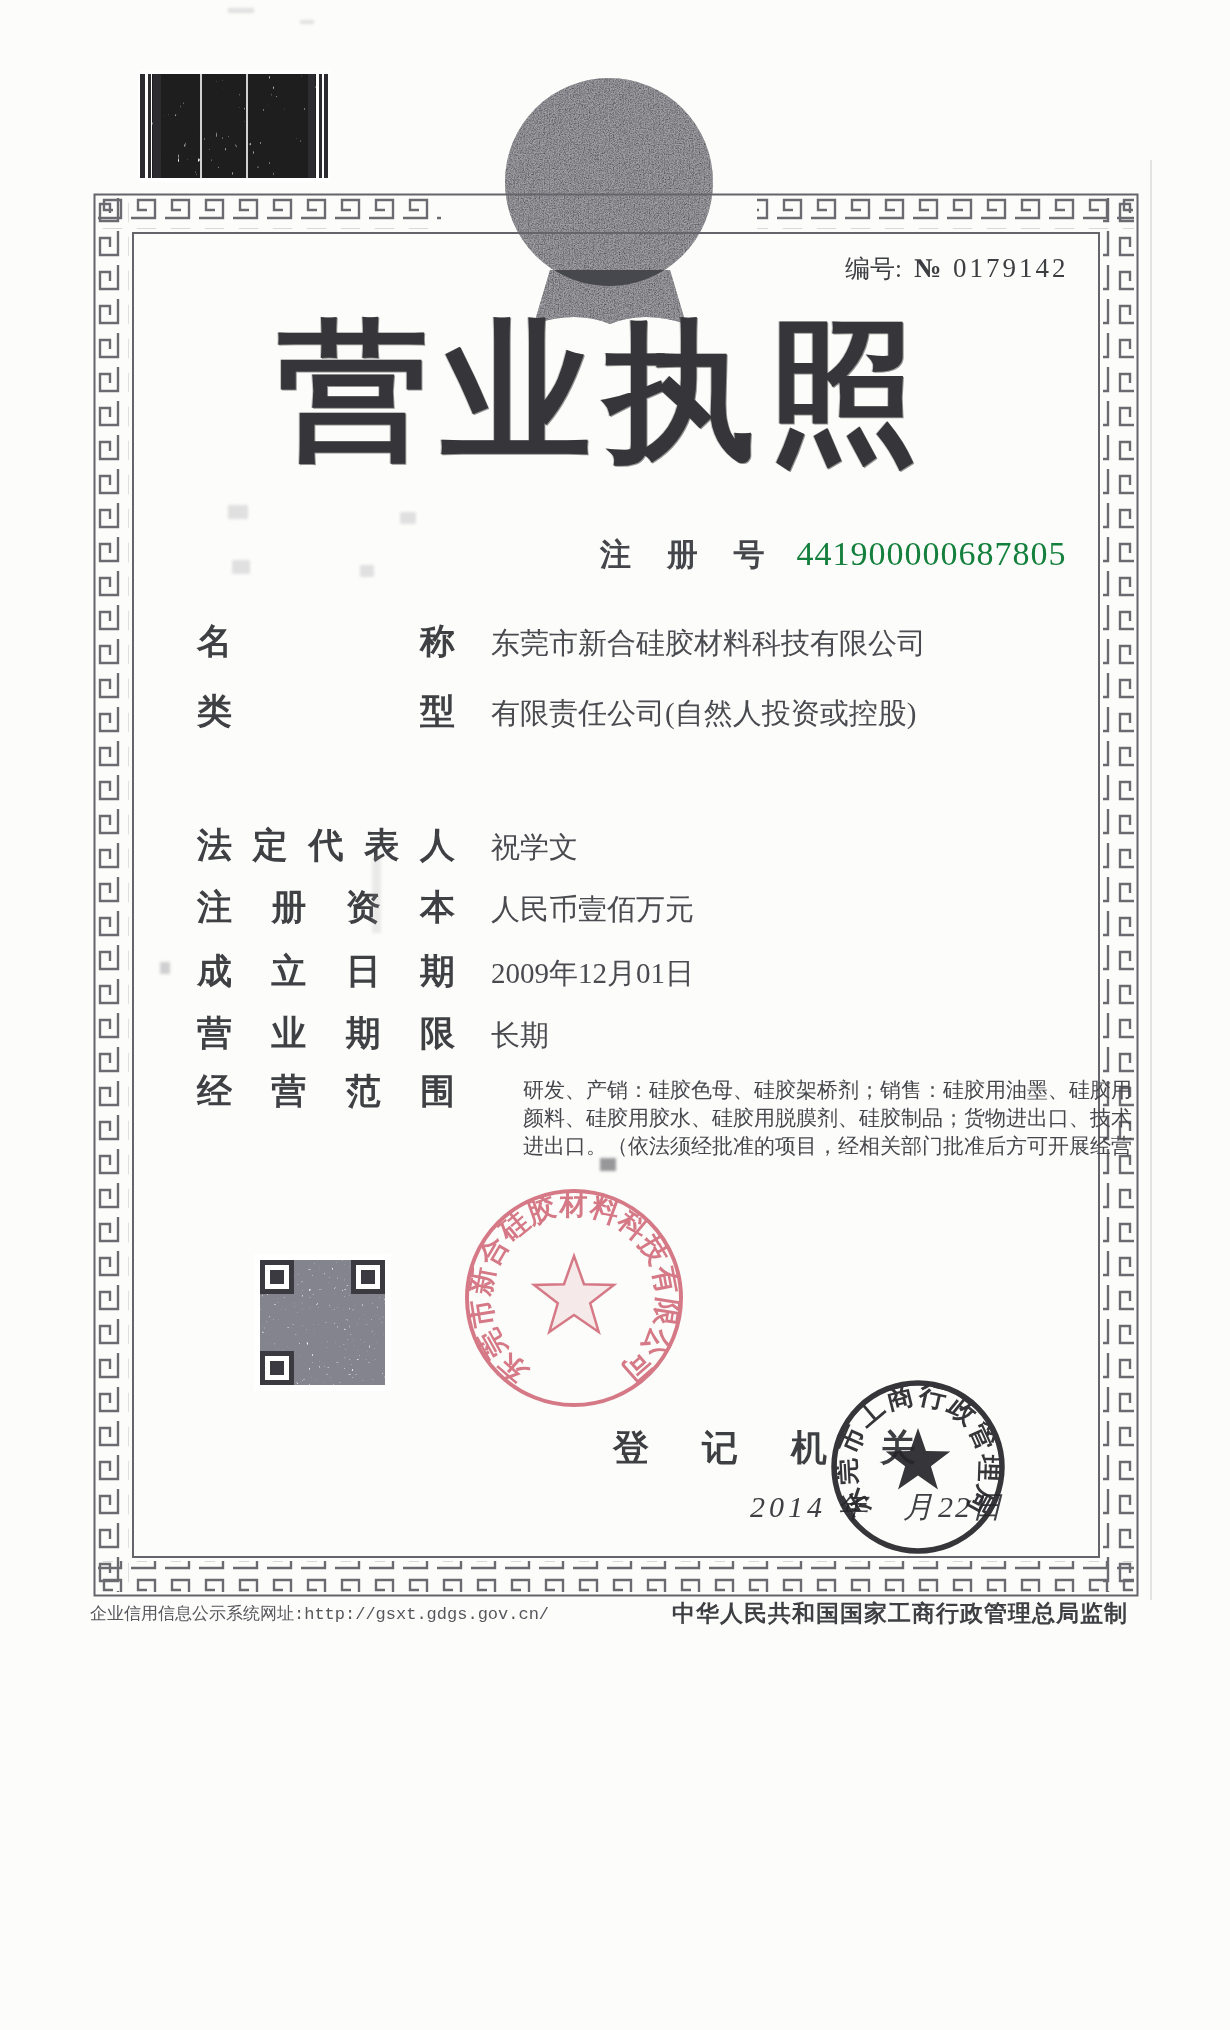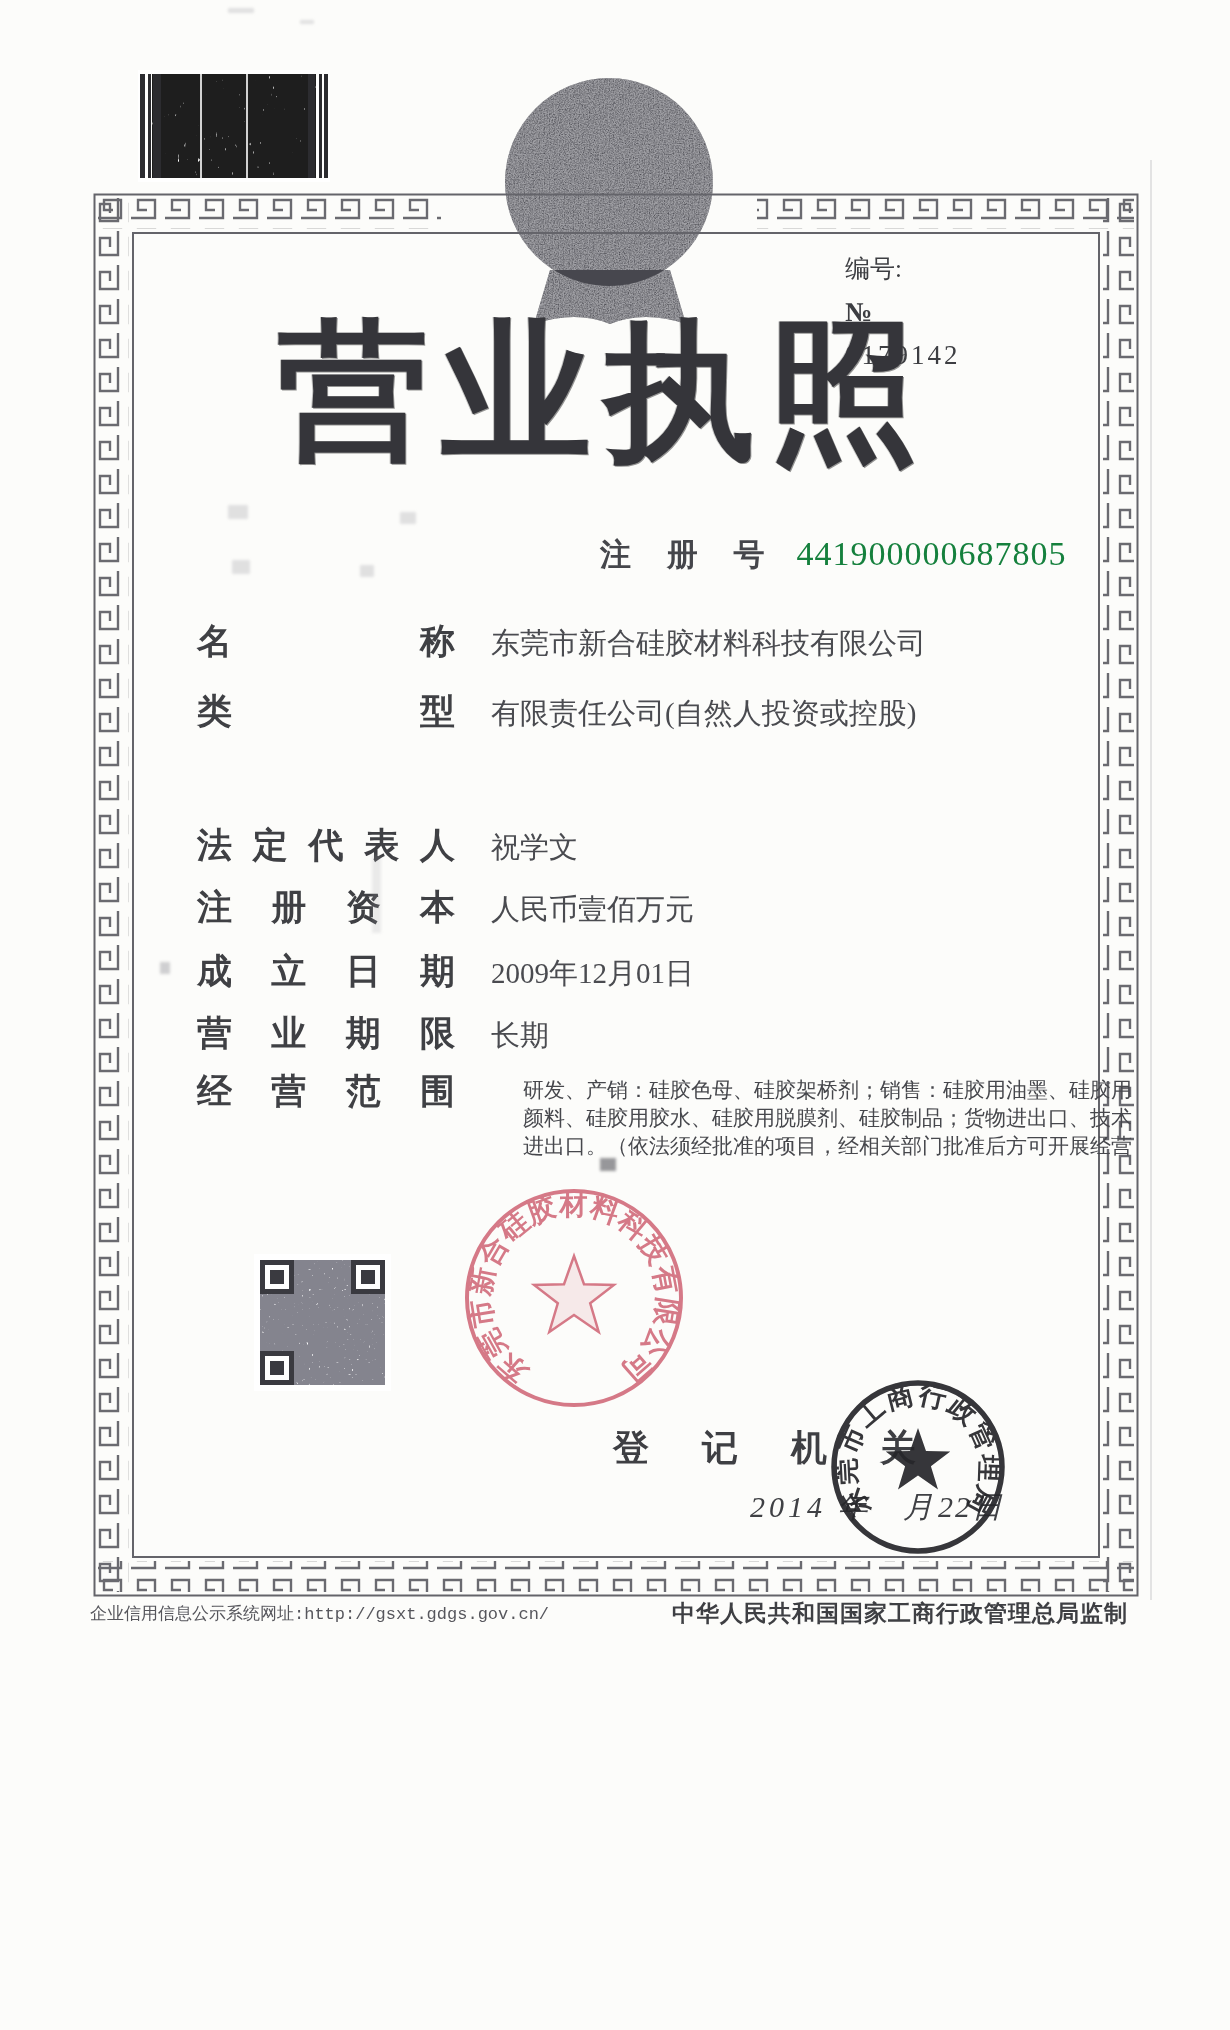--- a/index.html
+++ b/index.html
@@ -1,21 +1,21 @@
 <!DOCTYPE html>
 <html><head>
 <meta charset="utf-8">
 <style>
   html,body{margin:0;padding:0;background:#ffffff;}
   .page{position:relative;width:1230px;height:2030px;background:#fcfcfa;overflow:hidden;
         font-family:"Liberation Serif","DejaVu Serif",serif;color:#3f4044;}
   .abs{position:absolute;}
 
   
-  .serial{top:252px;left:845px;font-size:25px;color:#3d3e42;display:flex;align-items:baseline;gap:12px;flex-direction:column;}
+  .serial{top:252px;left:845px;font-size:25px;color:#3d3e42;display:flex;align-items:baseline;gap:12px;}
   .serial .nomark{font-weight:700;font-size:27px;}
   .serial .num{font-size:27px;letter-spacing:3px;}
 
   
   .title{top:312px;left:278px;width:640px;height:165px;display:flex;justify-content:space-between;}
   .title span{font-size:150px;line-height:160px;font-weight:900;color:#35353a;
               text-shadow:1px 1px 0 rgba(60,60,60,.55), -1px 0 0 rgba(90,90,90,.35);}
 
   
   .regline{top:534px;left:600px;display:flex;align-items:baseline;}

